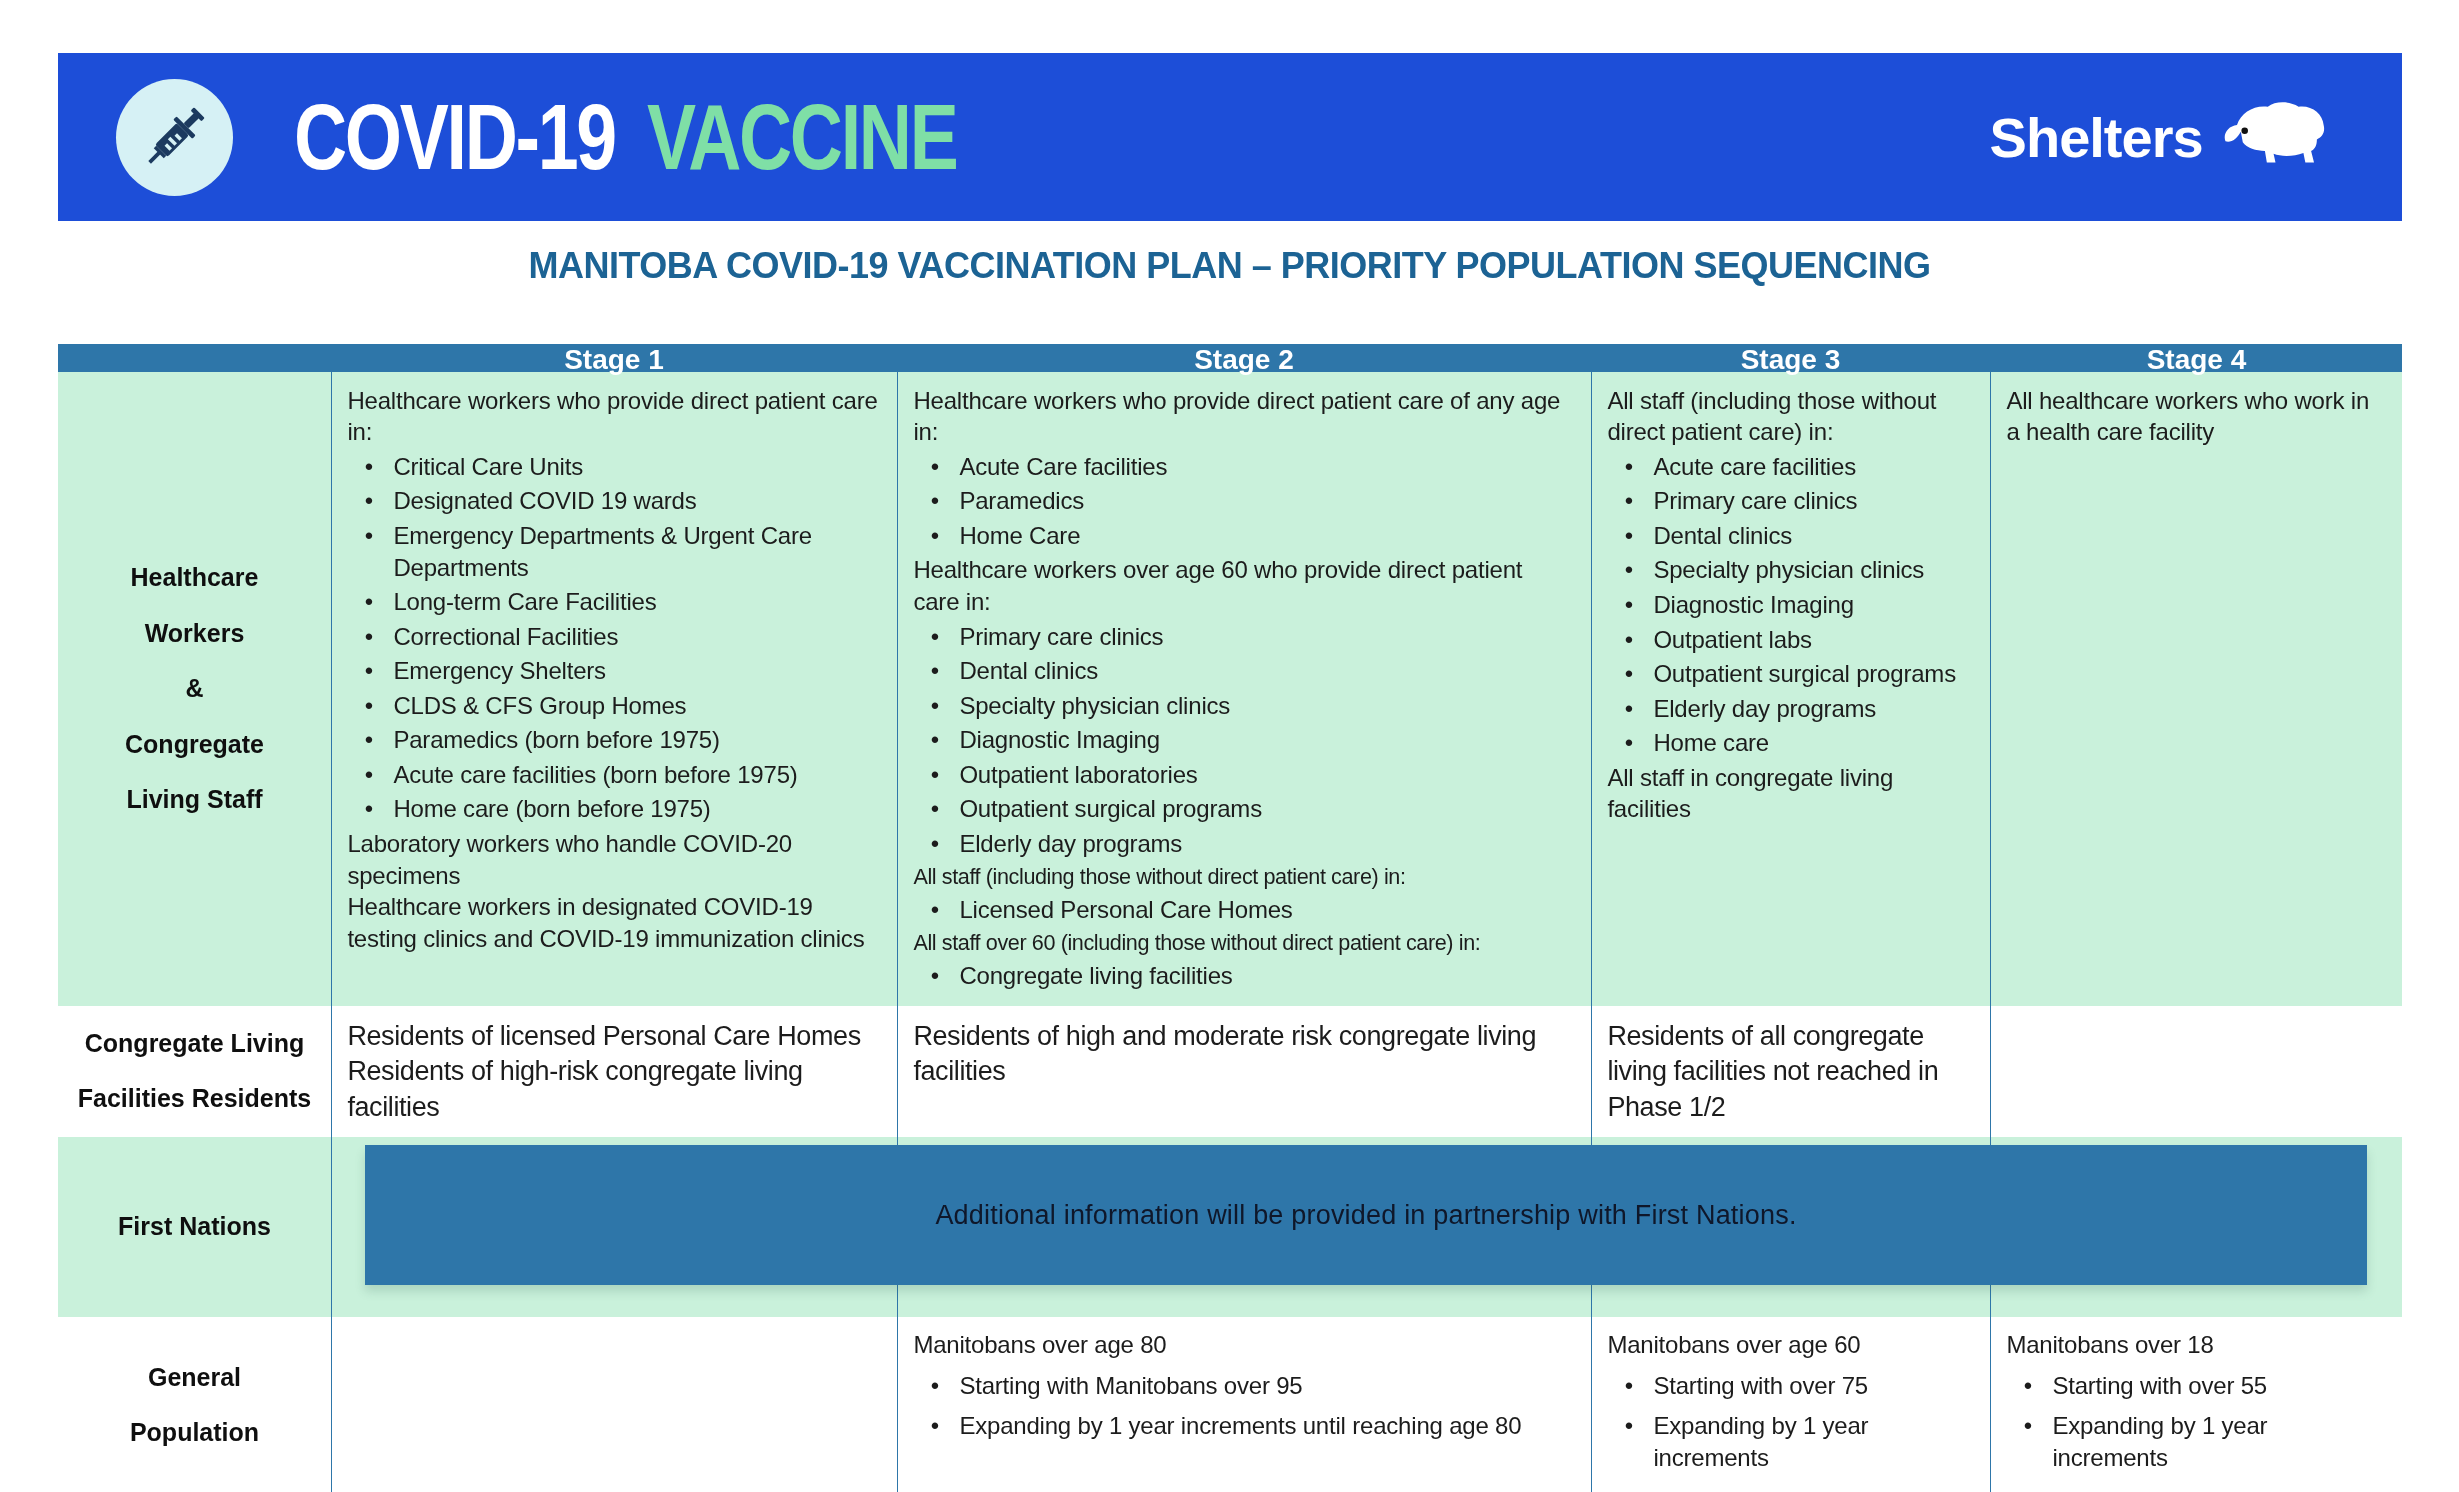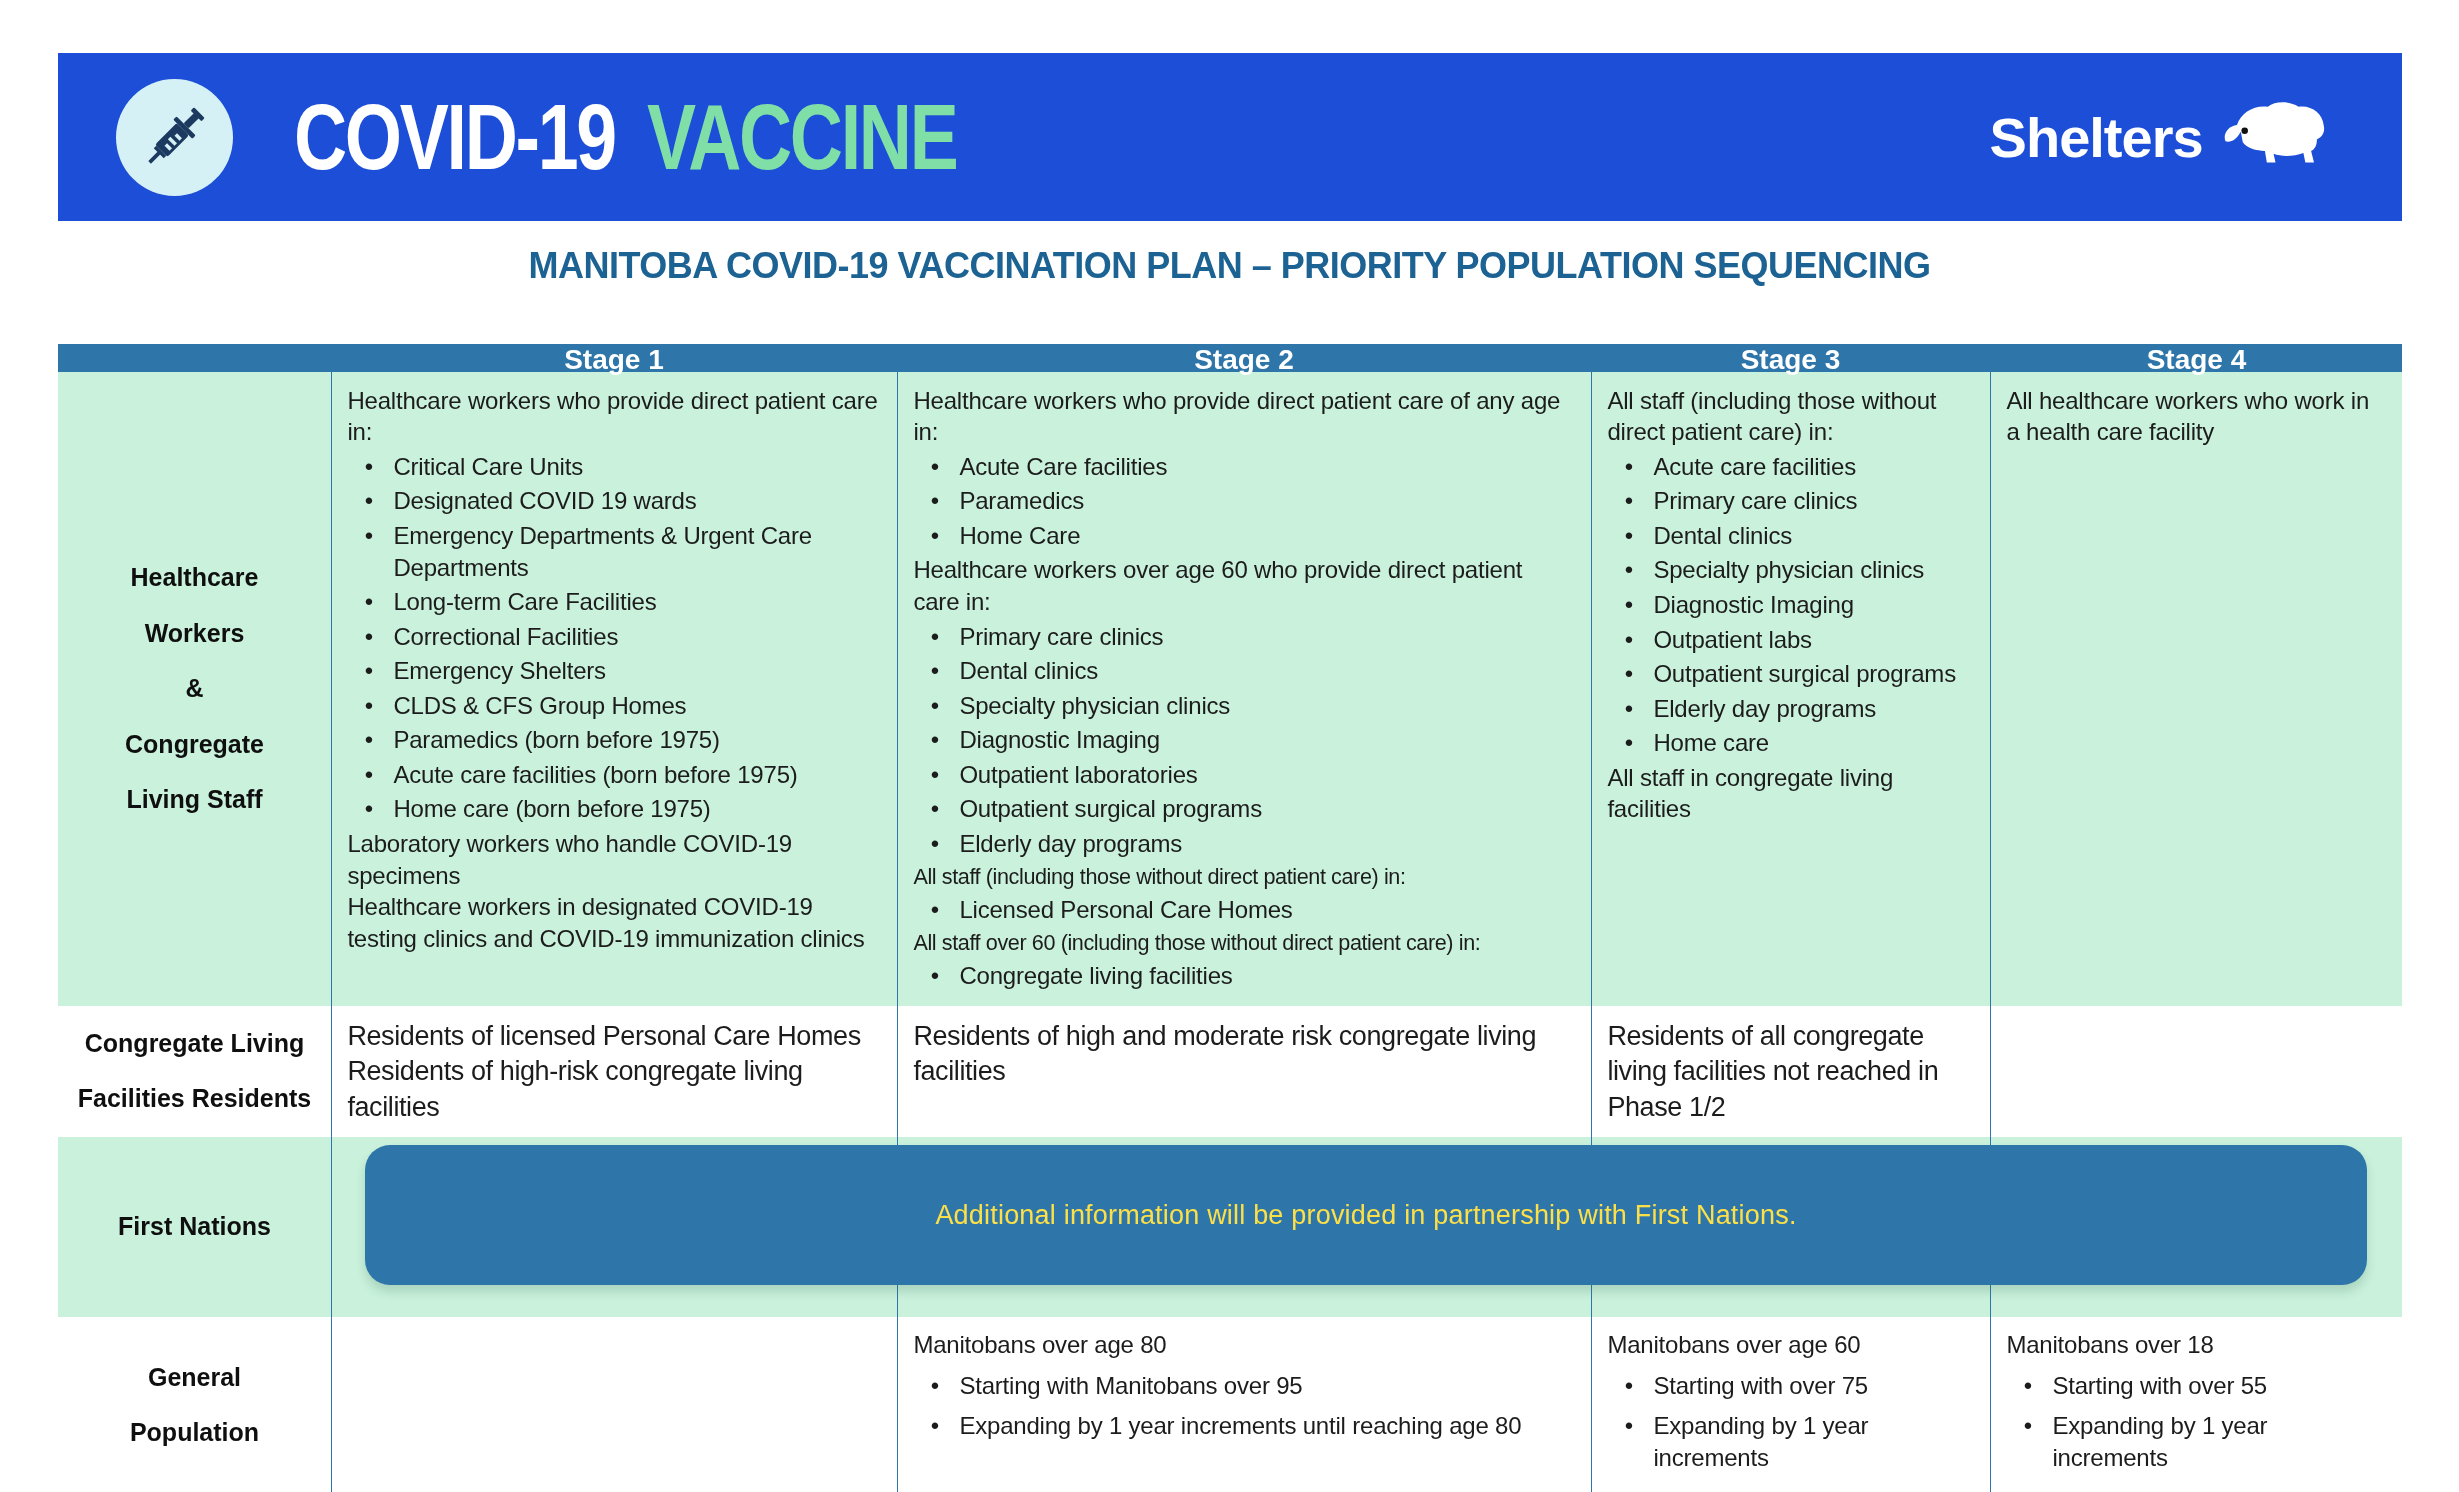--- a/index.html
+++ b/index.html
@@ -44,22 +44,22 @@
          padding:7.7px 5.8px;gap:20px;}
   .t{margin:0;}
   .tight{font-size:21.6px;letter-spacing:-0.4px;}
   ul.b{margin:0;padding:0;list-style:none;}
   ul.b li{position:relative;padding-left:46px;margin:2.9px 0;}
   ul.b li::before{content:"\2022";position:absolute;left:17.3px;top:0;}
   .r4 ul.b li{margin:8.6px 0;}
   .r2 .cell{font-size:27px;letter-spacing:-0.4px;}
   
   .fn-banner{position:absolute;left:307px;right:35px;top:8.6px;bottom:32px;background:#2e76a9;
-             display:flex;align-items:center;justify-content:center;color:#fde047;
-             font-size:27px;letter-spacing:0.2px;box-shadow:0 6.7px 9.6px rgba(40,90,70,0.18);border-radius:25px;}
+             display:flex;align-items:center;justify-content:center;color:#0f172a;
+             font-size:27px;letter-spacing:0.2px;box-shadow:0 6.7px 9.6px rgba(40,90,70,0.18);}
   .span-cell{grid-column:2/6;display:flex;align-items:center;}
 </style>
 </head>
 <body>
 
 <div class="top-banner">
   <div class="icon-circle">
     <svg width="75" height="75" viewBox="0 0 64 64">
       <g transform="rotate(-135 32 32)" fill="#1c3a5f">
         <rect x="30.4" y="2" width="3.2" height="12"></rect>
@@ -114,21 +114,21 @@
         <li>Designated COVID 19 wards</li>
         <li>Emergency Departments &amp; Urgent Care Departments</li>
         <li>Long-term Care Facilities</li>
         <li>Correctional Facilities</li>
         <li>Emergency Shelters</li>
         <li>CLDS &amp; CFS Group Homes</li>
         <li>Paramedics (born before 1975)</li>
         <li>Acute care facilities (born before 1975)</li>
         <li>Home care (born before 1975)</li>
       </ul>
-      <div class="t">Laboratory workers who handle COVID-19 specimens</div>
+      <div class="t">Laboratory workers who handle COVID-20 specimens</div>
       <div class="t">Healthcare workers in designated COVID-19 testing clinics and COVID-19 immunization clinics</div>
     </div>
     <div class="cell">
       <div class="t">Healthcare workers who provide direct patient care of any age in:</div>
       <ul class="b">
         <li>Acute Care facilities</li>
         <li>Paramedics</li>
         <li>Home Care</li>
       </ul>
       <div class="t">Healthcare workers over age 60 who provide direct patient care in:</div>

